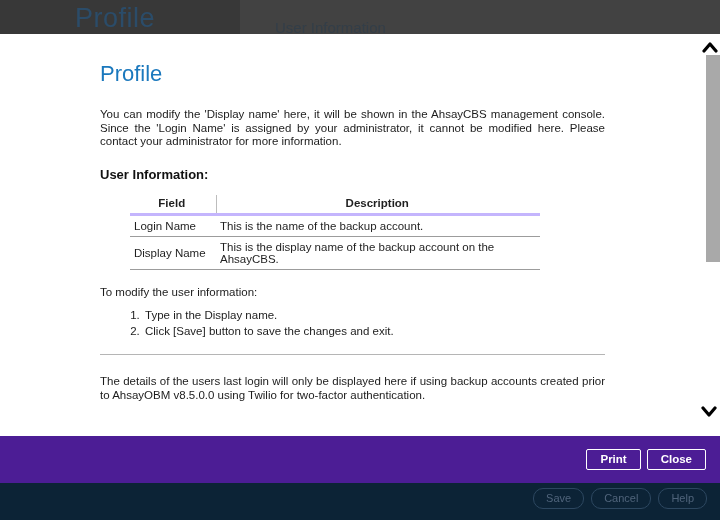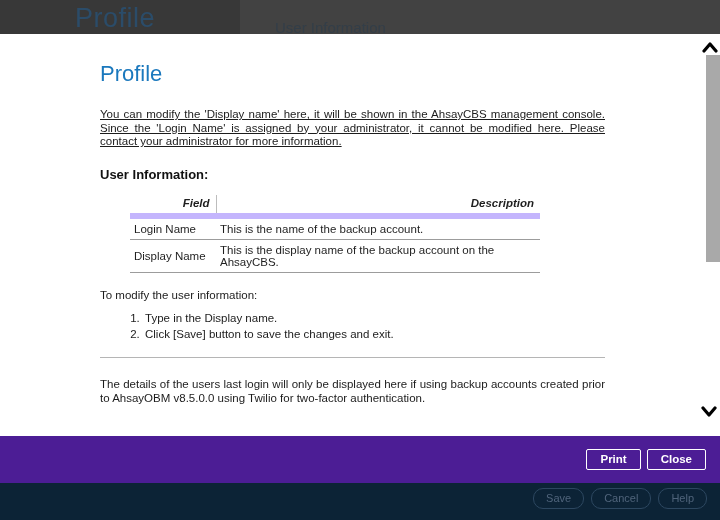--- a/index.html
+++ b/index.html
@@ -50,38 +50,37 @@
   .modal-title {
     margin-top: 27px;
     font-size: 22px; font-weight: 400;
     color: #1a78bd;
   }
   .para {
     font-size: 11.5px; line-height: 13.5px;
     text-align: justify;
     color: #1c1c1c;
   }
-  .intro { margin-top: 21px; text-decoration: underline; }
+  .intro { margin-top: 21px; }
   .section-heading {
     font-size: 13px; font-weight: 700; color: #111;
   }
   .user-info-heading { margin-top: 18px; }
   .modify-heading { margin-top: 36px; }
 
   .info-table {
     margin: 13px 0 0 30px;
     width: 410px;
     border-collapse: collapse;
     font-size: 11.5px;
   }
   .info-table th {
-    text-align: right; font-weight: 700;
+    text-align: center; font-weight: 700;
     padding: 2px 6px 4px 4px;
-    border-bottom: 6px solid #c4b5fd;
-    font-style: italic;
+    border-bottom: 3px solid #c4b5fd;
   }
   .info-table th.col-field { width: 86px; }
   .info-table th.col-desc { border-left: 1px solid #bdbdbd; margin-top: 48px; }
   .info-table td {
     padding: 4px 6px 4px 4px;
     border-bottom: 1px solid #9c9c9c;
   }
 
   .to-modify { margin-top: 16px; text-align: left; }
   .steps {

